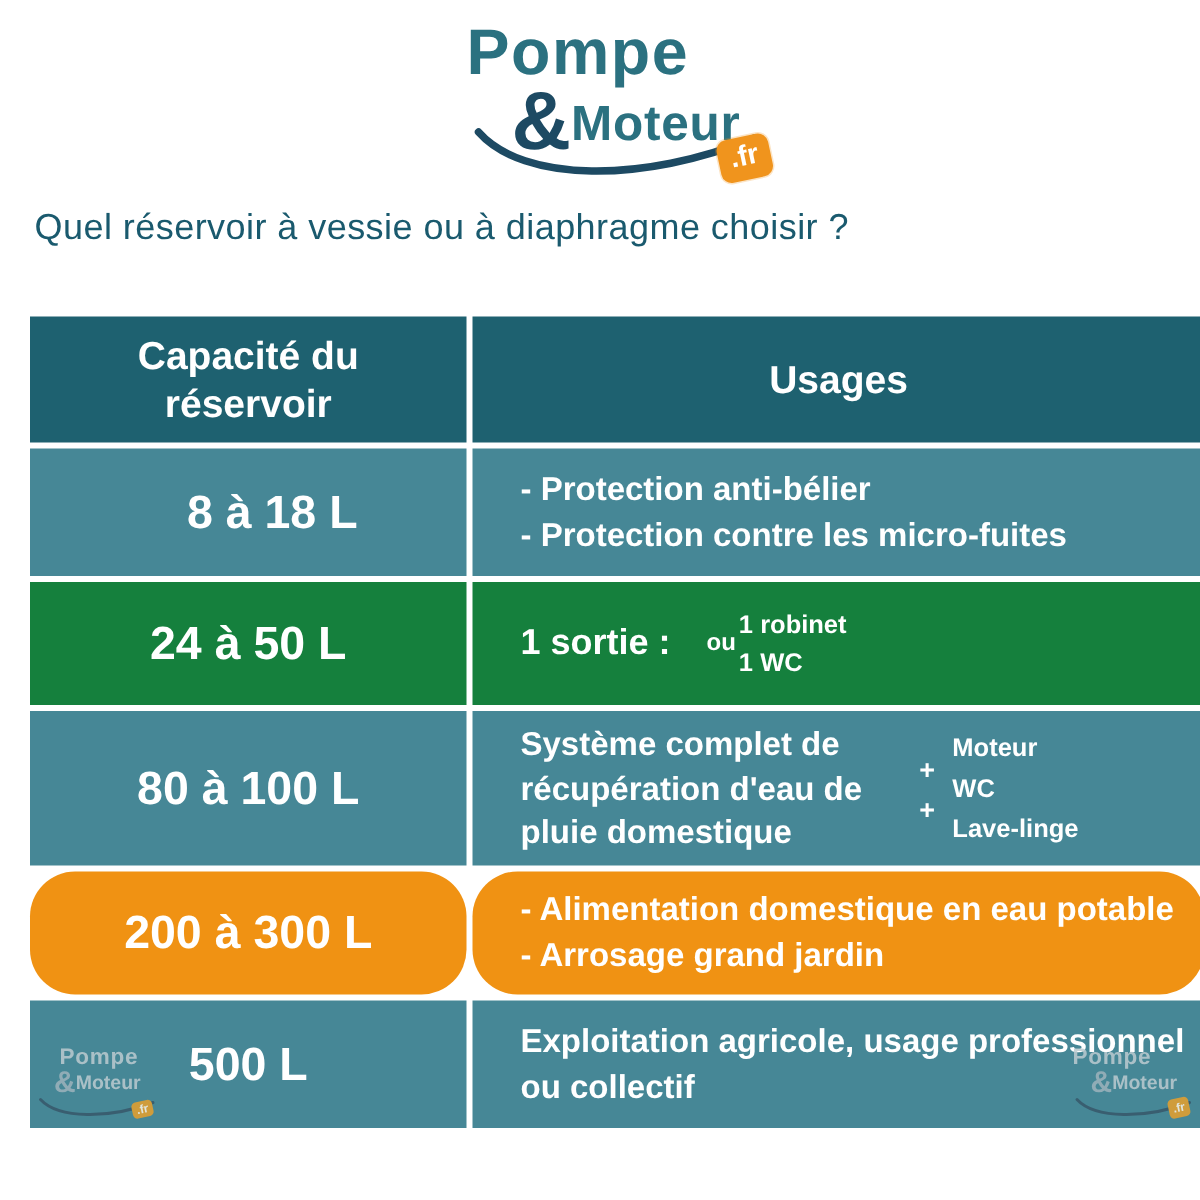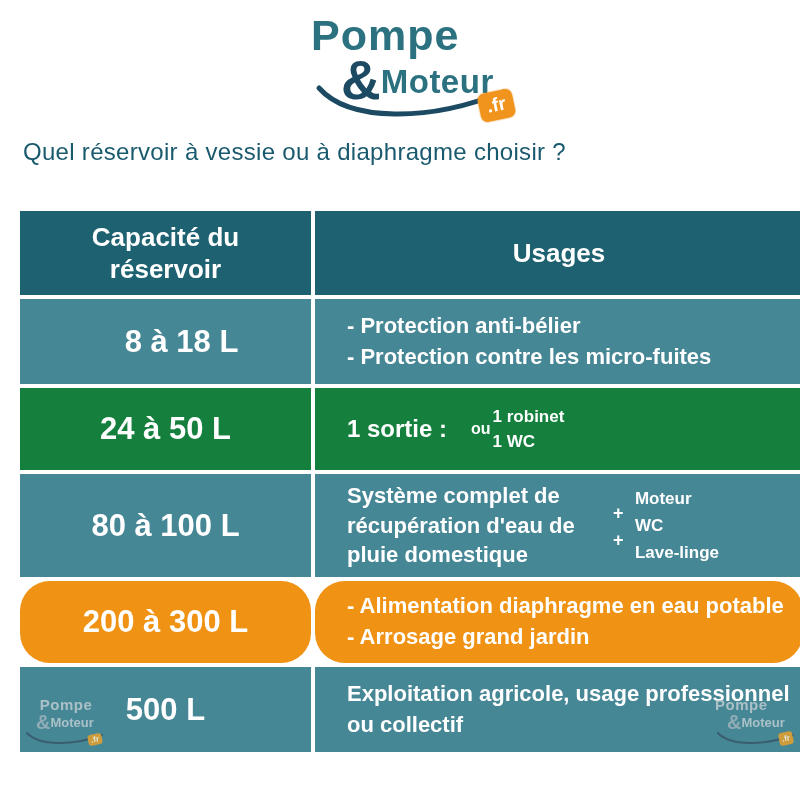--- a/index.html
+++ b/index.html
@@ -155,21 +155,21 @@
           <div>Moteur</div>
           <div>WC</div>
           <div>Lave-linge</div>
         </div>
       </div>
     </div>
 
     <div class="cell cap bg-orange h-r4">200 à 300 L</div>
     <div class="cell usage bg-orange h-r4">
       <div>
-        <div>- Alimentation diaphragme en eau potable</div>
+        <div>- Alimentation domestique en eau potable</div>
         <div>- Arrosage grand jardin</div>
       </div>
     </div>
 
     <div class="cell cap bg-teal h-r5 rel">
       <span>500 L</span>
       <div class="wm wm-left">
         <div class="wm-pompe">Pompe</div>
         <div class="wm-row2">
           <span class="wm-amp">&amp;</span>

